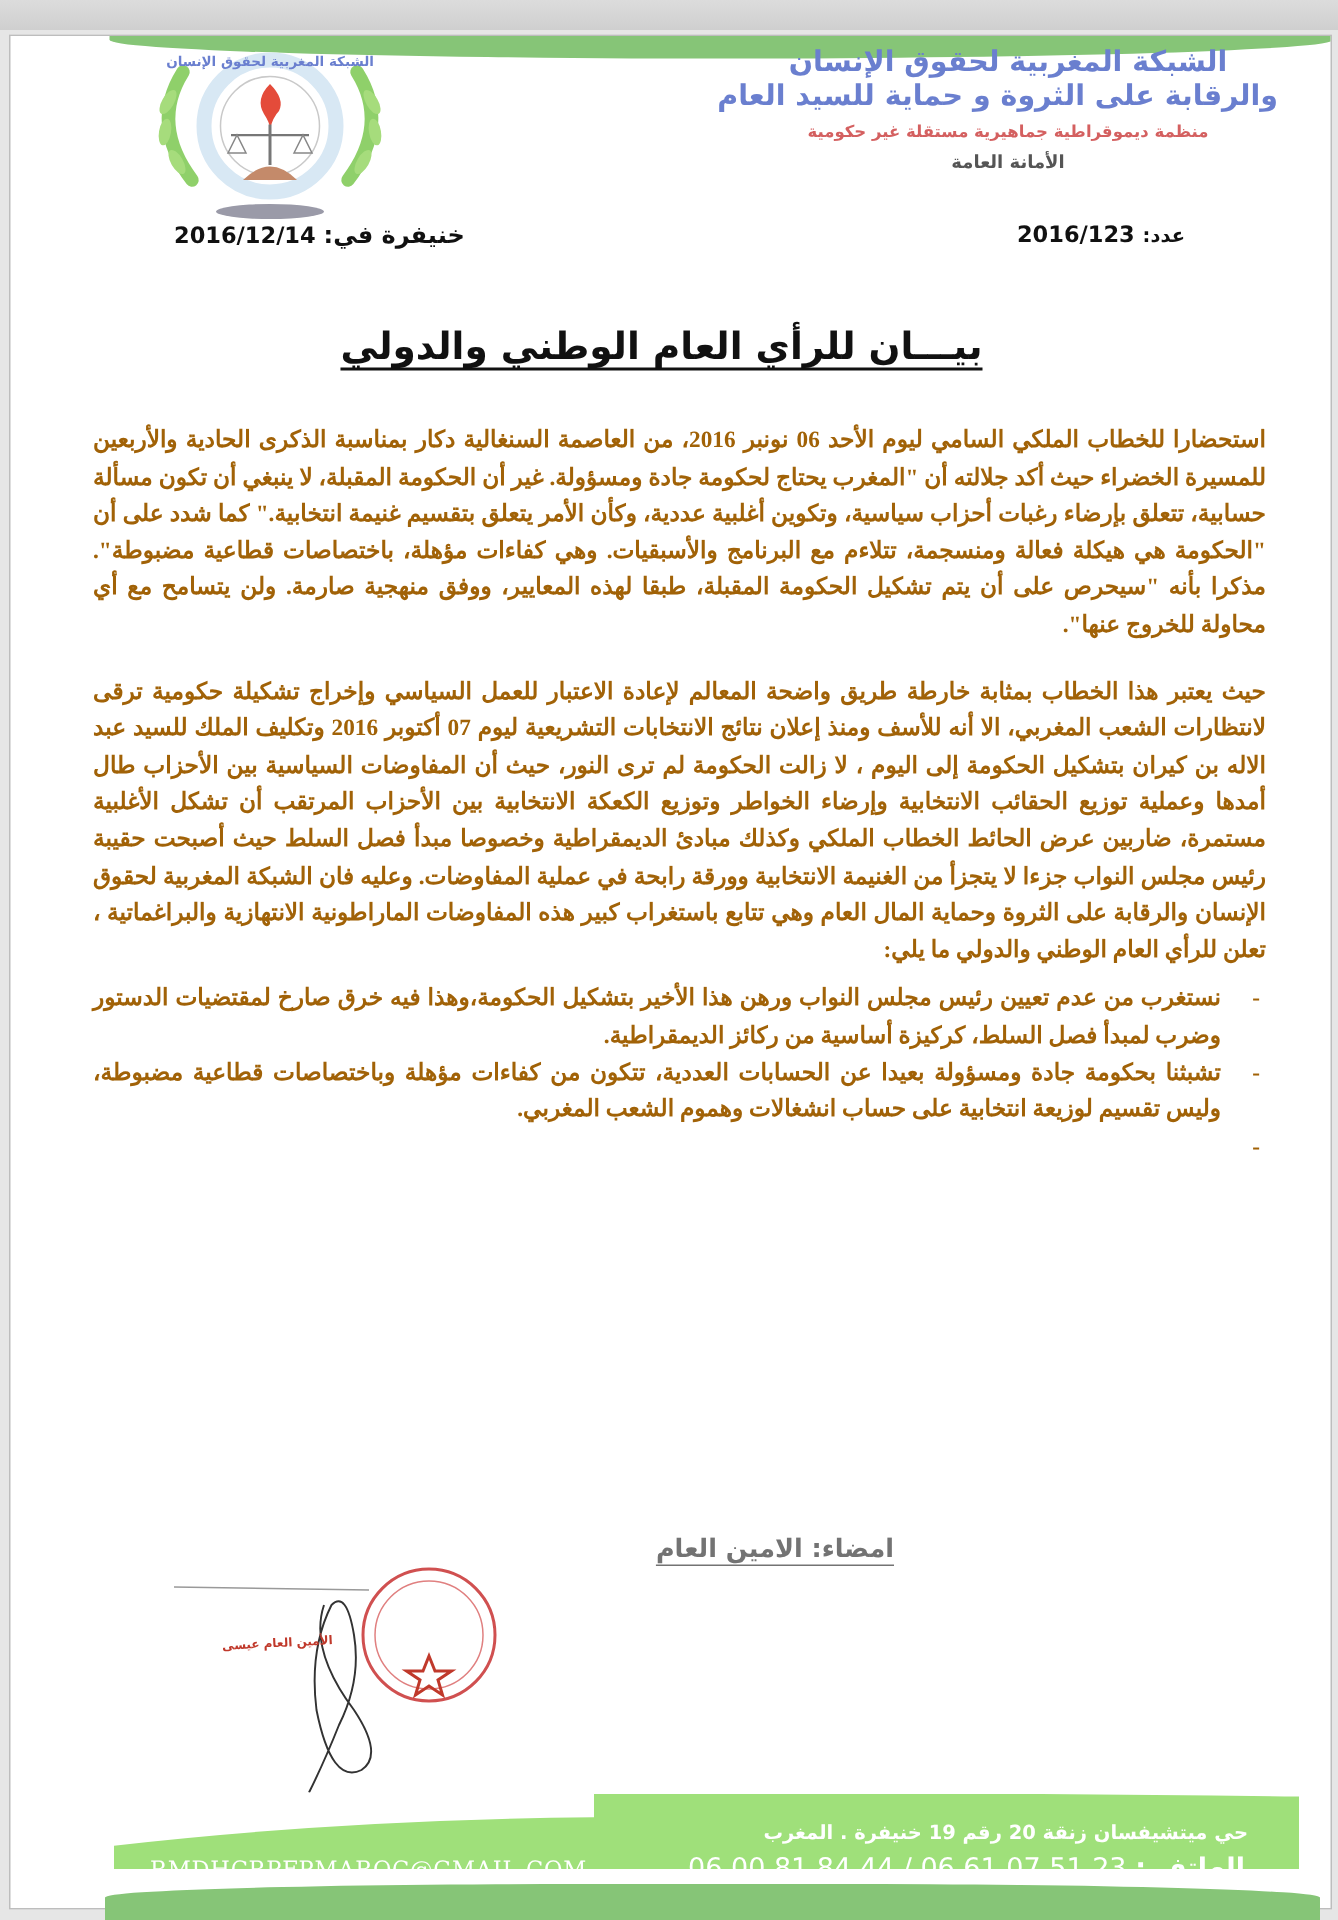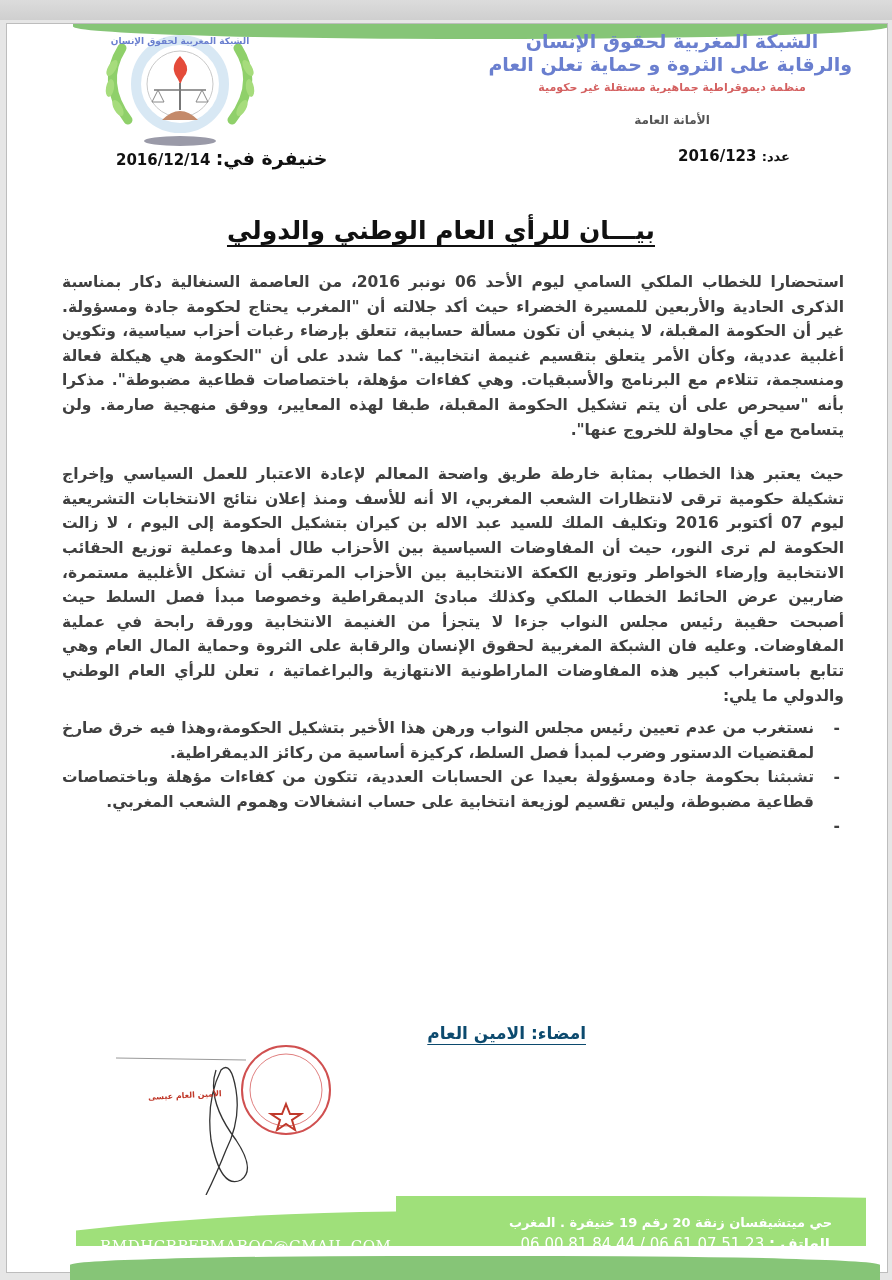--- a/index.html
+++ b/index.html
@@ -31,48 +31,48 @@
   
   .org {
     position: absolute; right: 40px; top: 30px; width: 360px;
     direction: rtl; text-align: center;
   }
   .org-line1, .org-line2 {
     color: #6a7fcf; font-weight: bold; font-size: 19px; line-height: 23px;
     white-space: nowrap;
   }
   .org-line3 { color: #d46060; font-weight: bold; font-size: 11px; margin-top: 5px; }
-  .org-line4 { color: #555; font-weight: bold; font-size: 12px; margin-top: 19px; }
+  .org-line4 { color: #555; font-weight: bold; font-size: 12px; margin-top: 7px; }
   .refline {
     position: absolute; top: 147px; left: 0; width: 882px; height: 22px;
     font-weight: bold; font-size: 15px; color: #111;
   }
   .ref-number { position: absolute; right: 92px; direction: rtl; }
   .ref-date { position: absolute; left: 116px; direction: rtl; }
   .title {
     position: absolute; top: 216px; left: 0; width: 882px;
     text-align: center; direction: rtl;
     font-weight: bold; font-size: 25px; color: #111;
   }
   .title span { text-decoration: underline; text-underline-offset: 6px; }
   .body {
-    position: absolute; top: 270px; left: 62px; width: 782px;
+    position: absolute; top: 282px; left: 62px; width: 782px;
     direction: rtl; text-align: justify; text-align-last: right;
-    font-weight: bold; font-size: 15.5px; line-height: 24.6px; color: #404040;
+    font-weight: bold; font-size: 15.5px; line-height: 24.6px; color: #a16207; font-family: Liberation Serif, serif;
   }
   .para { margin: 0 0 20px 0; }
   .para.p2 { margin-bottom: 8px; }
   .list { margin: 0; padding: 0; list-style: none; }
   .list li { position: relative; padding-right: 30px; margin-bottom: 0; }
   .bullet {
     position: absolute; right: 4px; top: 0; font-weight: bold;
   }
   .sign-label {
-    position: absolute; top: 1023px; right: 306px; direction: rtl;
-    font-weight: bold; font-size: 17px; color: #0c4a6e;
+    position: absolute; top: 1023px; right: 296px; direction: rtl;
+    font-weight: bold; font-size: 17px; color: #737373;
     text-decoration: underline; text-underline-offset: 5px;
   }
   .sig-area { position: absolute; left: 106px; top: 1030px; width: 240px; height: 165px; }
   .stamp-name {
     position: absolute; left: 148px; top: 1091px; color: #c0392b;
     font-size: 8px; font-weight: bold; direction: rtl; transform: rotate(-3deg);
   }
   .footer {
     position: absolute; left: 76px; top: 1200px; width: 800px; height: 50px;
   }
@@ -80,21 +80,21 @@
     position: absolute; left: 22px; top: 1237px;
     font-family: "DejaVu Serif", "Liberation Serif", serif;
     font-size: 15px; color: #ffffff; letter-spacing: 0.5px;
   }
   .footer-address {
     position: absolute; right: 60px; top: 1215px; direction: rtl;
     font-size: 13px; color: #ffffff; font-weight: bold; white-space: nowrap;
   }
   .footer-phone {
     position: absolute; right: 62px; top: 1235px; direction: rtl;
-    font-size: 15px; color: #ffffff; white-space: nowrap;
+    font-size: 18px; color: #ffffff; white-space: nowrap;
   }
   .footer-phone b { font-weight: bold; }
   .bottom-band {
     position: absolute; left: 70px; top: 1256px; width: 810px; height: 30px;
     background: #86c577; border-radius: 40% 40% 0 0 / 30% 30% 0 0;
   }
 </style>
 </head>
 <body>
 
@@ -123,32 +123,32 @@
   <path d="M88 28 q-10 10 -4 20 q4 6 4 10 q2 -8 6 -12 q4 -8 -6 -18z" fill="#e44b3a"></path>
   <line x1="62" y1="62" x2="114" y2="62" stroke="#777" stroke-width="1.5"></line>
   <line x1="88" y1="55" x2="88" y2="82" stroke="#777" stroke-width="2"></line>
   <path d="M60 74 l6 -12 l6 12 z M104 74 l6 -12 l6 12 z" fill="none" stroke="#888" stroke-width="1"></path>
   <path d="M70 92 q18 -18 36 0 z" fill="#c48a6a"></path>
   <text x="88" y="16" font-size="9" fill="#6a7fcf" text-anchor="middle" font-weight="bold">الشبكة المغربية لحقوق الإنسان</text>
 </svg>
 
 <div class="org">
   <div class="org-line1">الشبكة المغربية لحقوق الإنسان</div>
-  <div class="org-line2">والرقابة على الثروة و حماية تعلن العام</div>
+  <div class="org-line2">والرقابة على الثروة و حماية للسيد العام</div>
   <div class="org-line3">منظمة ديموقراطية جماهيرية مستقلة غير حكومية</div>
   <div class="org-line4">الأمانة العامة</div>
 </div>
 
 <div class="refline">
   <div class="ref-number">
     <span style="font-size:13px;text-align:center;">عدد:</span>
     <span style="direction:ltr;unicode-bidi:embed;">2016/123</span>
   </div>
   <div class="ref-date">
-    <span style="font-size:19px;">خنيفرة في:</span>
+    <span style="font-size:16px;">خنيفرة في:</span>
     <span style="direction:ltr;unicode-bidi:embed;text-align:center;">2016/12/14</span>
   </div>
 </div>
 
 <div class="title">
   <span>بيـــان للرأي العام الوطني والدولي</span>
 </div>
 
 <div class="body">
   <p class="para p1">استحضارا للخطاب الملكي السامي ليوم الأحد 06 نونبر 2016، من العاصمة السنغالية دكار بمناسبة الذكرى الحادية والأربعين للمسيرة الخضراء حيث  أكد جلالته أن "المغرب يحتاج لحكومة جادة ومسؤولة. غير أن الحكومة المقبلة، لا ينبغي أن تكون مسألة حسابية، تتعلق بإرضاء رغبات أحزاب سياسية، وتكوين أغلبية عددية، وكأن الأمر يتعلق بتقسيم غنيمة انتخابية." كما شدد على أن "الحكومة هي هيكلة فعالة ومنسجمة، تتلاءم مع البرنامج والأسبقيات. وهي كفاءات مؤهلة، باختصاصات قطاعية مضبوطة". مذكرا بأنه "سيحرص على أن  يتم تشكيل الحكومة المقبلة، طبقا لهذه المعايير، ووفق منهجية صارمة. ولن يتسامح مع أي محاولة للخروج عنها".</p>

